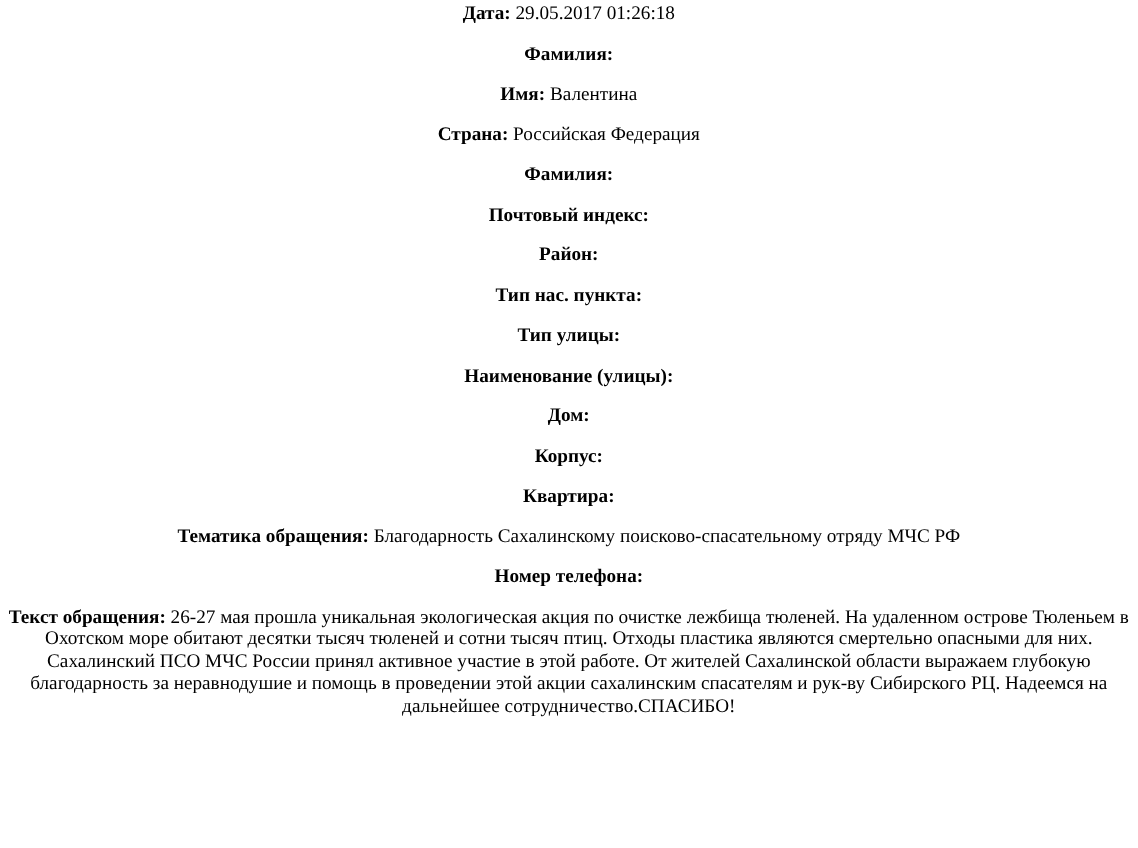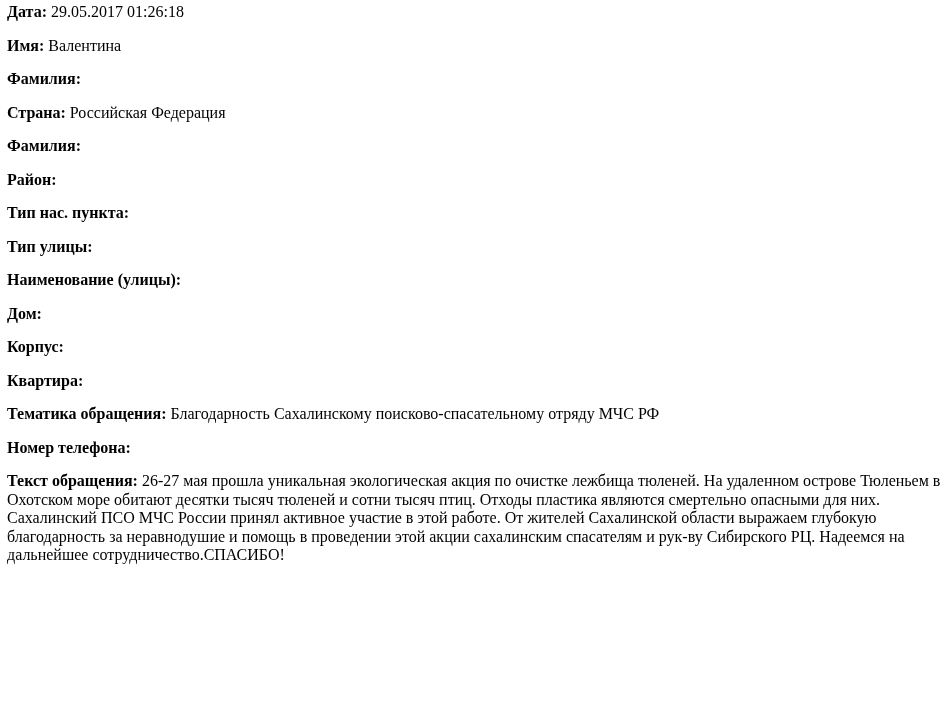--- a/index.html
+++ b/index.html
@@ -14,43 +14,45 @@
     font-family: "Liberation Serif", "DejaVu Serif", serif;
     font-size: 16px;
     line-height: 18.5px;
   }
   .doc {
     padding: 3px 7px 8px 7px;
     box-sizing: border-box;
   }
   .field {
     margin: 0 0 15px 0;
+    text-align: center;
   }
   .field .label {
     font-weight: bold;
   }
   .field .value {
     font-weight: normal;
   }
 </style>
 </head>
 <body>
 
 <div class="doc">
   <p class="field"><span class="label">Дата:</span> <span class="value">29.05.2017 01:26:18</span></p>
 
+  <p class="field"><span class="label">Фамилия:</span> <span class="value"></span></p>
+
   <p class="field"><span class="label">Имя:</span> <span class="value">Валентина</span></p>
-
-  <p class="field"><span class="label">Фамилия:</span> <span class="value"></span></p>
 
 
   <p class="field"><span class="label">Страна:</span> <span class="value">Российская Федерация</span></p>
 
   <p class="field"><span class="label">Фамилия:</span> <span class="value"></span></p>
 
+  <p class="field"><span class="label">Почтовый индекс:</span> <span class="value"></span></p>
 
   <p class="field"><span class="label">Район:</span> <span class="value"></span></p>
 
   <p class="field"><span class="label">Тип нас. пункта:</span> <span class="value"></span></p>
 
 
   <p class="field"><span class="label">Тип улицы:</span> <span class="value"></span></p>
 
   <p class="field"><span class="label">Наименование (улицы):</span> <span class="value"></span></p>
 

